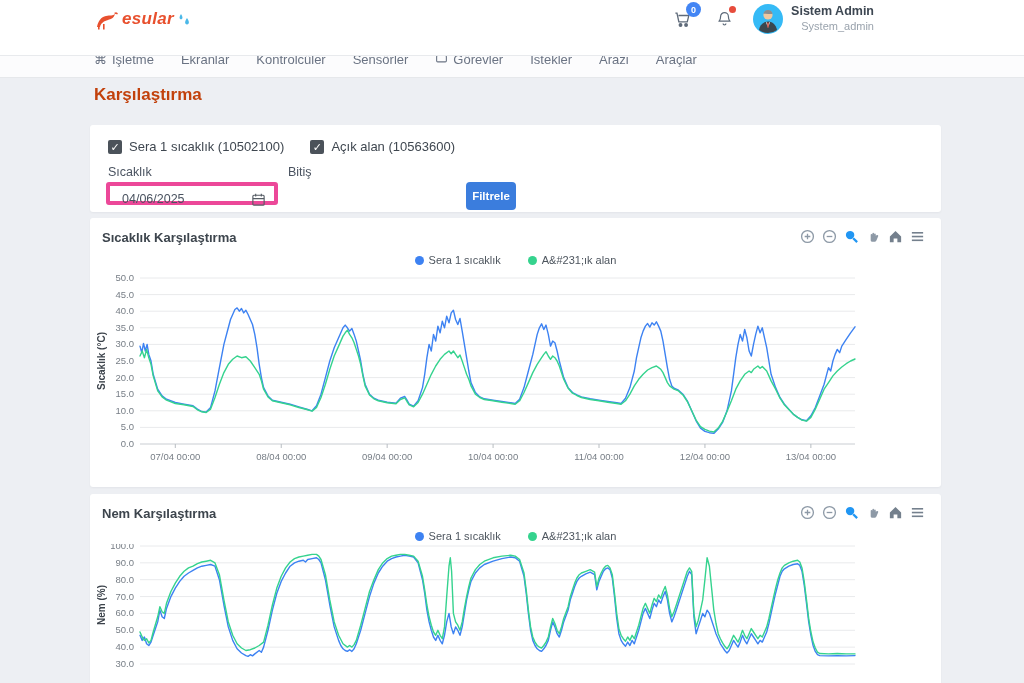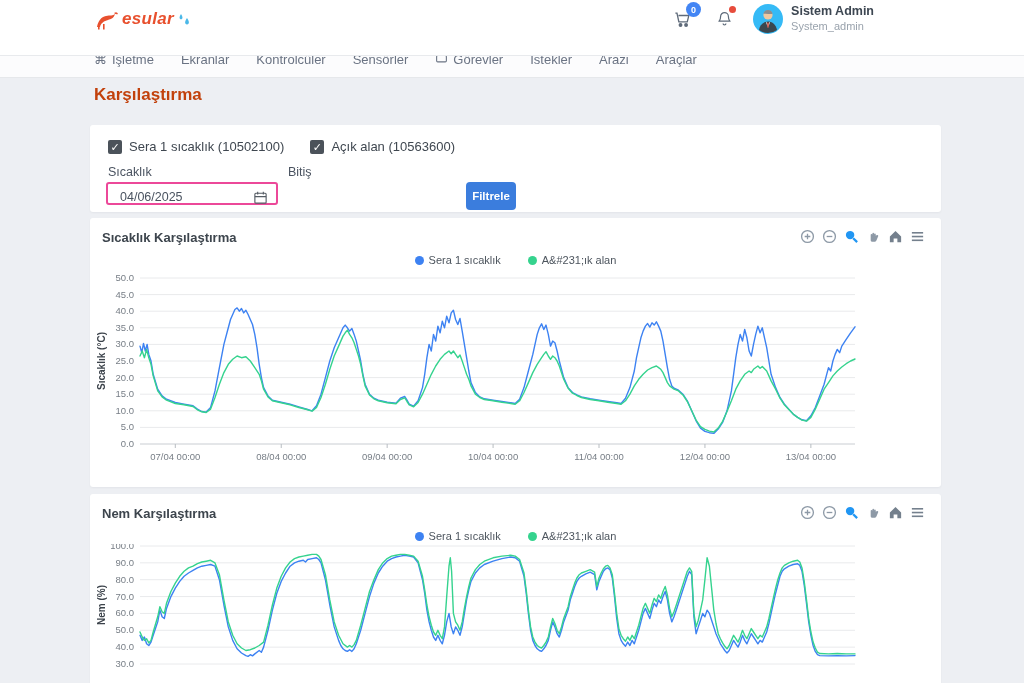--- a/index.html
+++ b/index.html
@@ -5,37 +5,37 @@
   * { margin:0; padding:0; box-sizing:border-box; }
   html,body { width:1024px; height:683px; overflow:hidden; font-family:"Liberation Sans",sans-serif; background:#edeff3; }
   
   .topbar { position:absolute; left:0; top:0; width:1024px; height:56px; background:#fff; border-bottom:1px solid #e8eaed; z-index:5; }
   .logo { position:absolute; left:94px; top:8px; display:flex; align-items:center; gap:2px; cursor:pointer; }
   .logo-text { font-size:17px; font-weight:bold; font-style:italic; color:#e8502e; letter-spacing:.3px; }
   .topbar-right { position:absolute; right:150px; top:4px; display:flex; align-items:center; gap:16px; }
   .icon-btn { position:relative; width:26px; height:26px; display:flex; align-items:center; justify-content:center; cursor:pointer; }
   .badge { position:absolute; top:-4px; right:-6px; min-width:15px; height:15px; border-radius:8px; background:#4285f4; color:#fff; font-size:9px; font-weight:bold; display:flex; align-items:center; justify-content:center; padding:0 3px; }
   .red-dot { position:absolute; top:0px; right:1px; width:7px; height:7px; border-radius:50%; background:#e74c3c; }
-  .userbox { display:flex; align-items:center; gap:8px; cursor:pointer; }
+  .userbox { display:flex; align-items:center; gap:8px; cursor:pointer;text-align:right; }
   .user-name { font-size:12.5px; color:#3d4752; font-weight:bold; line-height:1.25; }
   .user-role { font-size:11px; color:#9aa3ad; line-height:1.25; }
   
   .navbar { position:absolute; left:0; top:41px; width:1024px; height:37px; background:#fcfcfd; border-bottom:1px solid #e6e8eb; display:flex; align-items:center; padding-left:94px; gap:27px; z-index:4; }
   .nav-item { font-size:13px; color:#6a7383; display:flex; align-items:center; gap:5px; cursor:pointer; white-space:nowrap; }
   .nav-item .glyph { font-size:13px; }
   
   .page-title { position:absolute; left:94px; top:85px; font-size:17px; font-weight:bold; color:#c2410c; }
   .card { position:absolute; left:90px; width:851px; background:#fff; border-radius:3px; box-shadow:0 1px 2px rgba(30,40,50,.05); }
   #filter-card { top:125px; height:87px; }
   .chk-row { position:absolute; left:18px; top:14px; display:flex; gap:26px; }
   .chk { display:flex; align-items:center; gap:7px; cursor:pointer; }
   .chk-box { width:14px; height:14px; border-radius:2px; background:#4b525a; color:#fff; font-size:11px; line-height:14px; text-align:center; }
   .chk-label { font-size:13px; color:#3f4750; }
   .field-label { position:absolute; top:40px; font-size:12.5px; color:#4a5360; }
-  .date-input { position:absolute; top:57px; width:172px; height:23px; border:2px solid #ec4899; border-radius:3px; background:#fff; }
+  .date-input { position:absolute; top:57px; width:172px; height:23px; border:4px solid #ec4899; border-radius:3px; background:#fff; }
   .date-input input { border:none; outline:none; width:130px; height:26px; padding-left:12px; font-size:12.5px; color:#4a5360; font-family:"Liberation Sans",sans-serif; background:transparent; }
   .cal-ic { position:absolute; right:8px; top:6px; }
   .btn-filter { position:absolute; left:376px; top:57px; width:50px; height:28px; background:#3b7ddd; color:#fff; border:none; border-radius:4px; font-size:11.5px; font-weight:bold; cursor:pointer; font-family:"Liberation Sans",sans-serif; }
   
   #chart-card-0 { top:218px; height:269px; }
   #chart-card-1 { top:494px; height:260px; }
   .chart-title { position:absolute; left:12px; top:12px; font-size:13px; font-weight:bold; color:#3d454d; }
   .chart-toolbar { position:absolute; right:16px; top:10px; display:flex; gap:6px; }
   .tool-ic { width:16px; height:16px; cursor:pointer; display:flex; align-items:center; justify-content:center; }
   .legend { position:absolute; left:0; top:36px; width:100%; display:flex; justify-content:center; gap:27px; }

